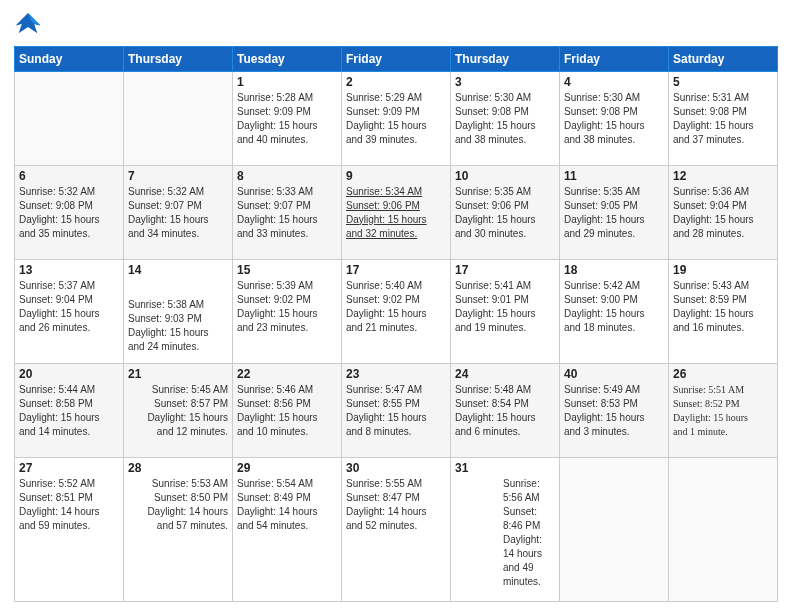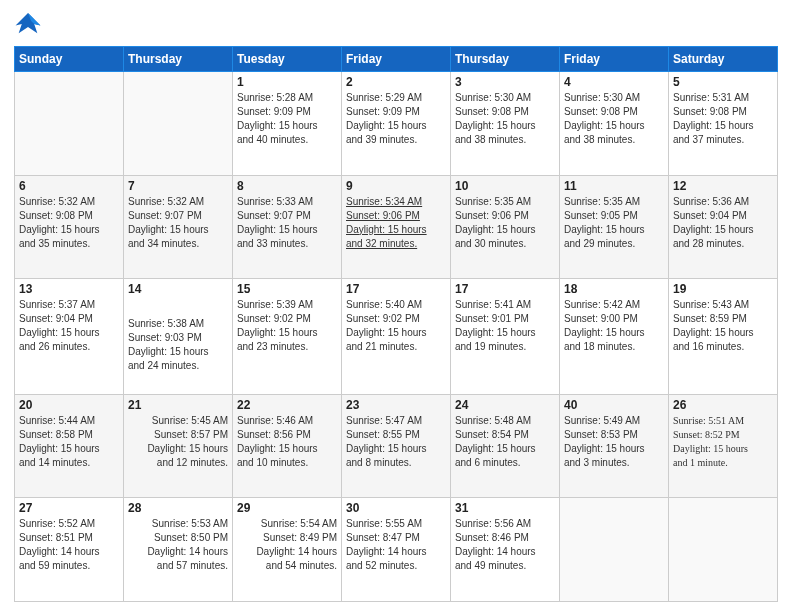--- a/index.html
+++ b/index.html
@@ -334,35 +334,35 @@
           </td>
           <td>
             <span class="day-num">28</span>
             <div class="day-info" style="white-space: pre-line; text-align: right;">Sunrise: 5:53 AM
 Sunset: 8:50 PM
 Daylight: 14 hours
 and 57 minutes.</div>
           </td>
           <td>
             <span class="day-num">29</span>
-            <div class="day-info" style="white-space: pre-line; text-align: right;">Sunrise: 5:54 AM
+            <div class="day-info" style="white-space: pre-line;">Sunrise: 5:54 AM
 Sunset: 8:49 PM
 Daylight: 14 hours
 and 54 minutes.</div>
           </td>
           <td>
             <span class="day-num">30</span>
             <div class="day-info" style="white-space: pre-line;">Sunrise: 5:55 AM
 Sunset: 8:47 PM
 Daylight: 14 hours
 and 52 minutes.</div>
           </td>
           <td>
             <span class="day-num">31</span>
-            <div class="day-info" style="white-space: pre-line;">Sunrise: 5:56 AM
+            <div class="day-info" style="white-space: pre-line; margin-left: 48px;">Sunrise: 5:56 AM
 Sunset: 8:46 PM
 Daylight: 14 hours
 and 49 minutes.</div>
           </td>
           <td class="empty"></td>
           <td class="empty"></td>
         </tr>
       </tbody>
   </table>
 </div>

